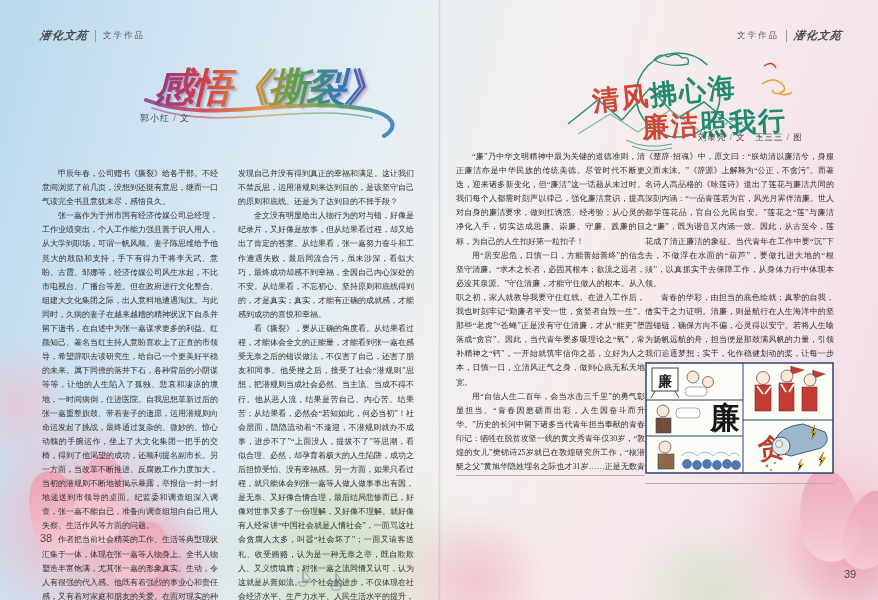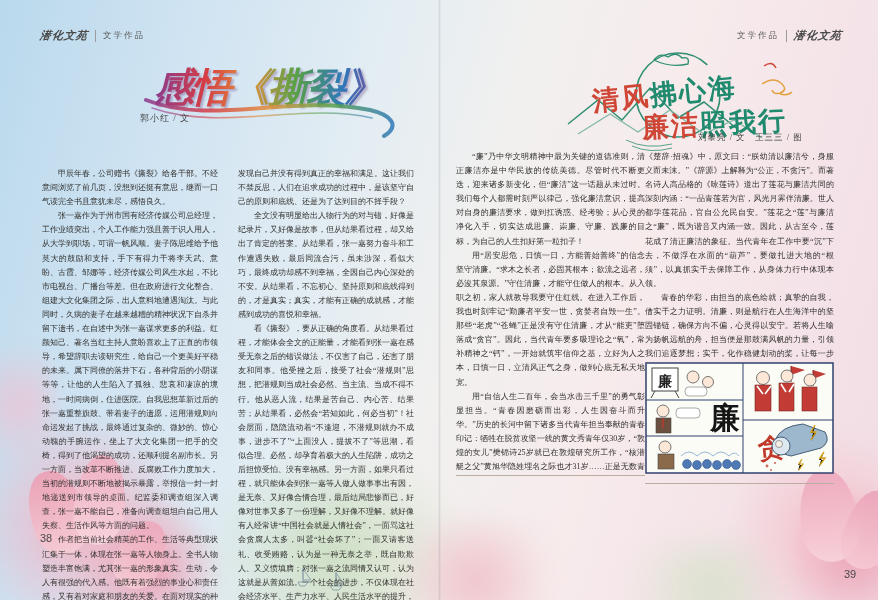--- a/index.html
+++ b/index.html
@@ -116,21 +116,21 @@
     </svg>
     <div class="byline-left">郭小红 / 文</div>
 
     <div class="cols cols-left">
       <div class="col">
           <p class="para">甲辰年春，公司赠书《撕裂》给各干部。不经意间浏览了前几页，没想到还挺有意思，继而一口气读完全书且意犹未尽，感悟良久。</p>
           <p class="para">张一嘉作为于州市国有经济传媒公司总经理，工作业绩突出，个人工作能力强且善于识人用人，从大学到职场，可谓一帆风顺。妻子陈思维给予他莫大的鼓励和支持，手下有得力干将李天武、意盼、古霞、邹娜等，经济传媒公司风生水起，不比市电视台、广播台等差。但在政府进行文化整合、组建大文化集团之际，出人意料地遭遇淘汰。与此同时，久病的妻子在越来越糟的精神状况下自杀并留下遗书，在自述中为张一嘉谋求更多的利益。红颜知己、著名当红主持人意盼喜欢上了正直的市领导，希望辞职去读研究生，给自己一个更美好平稳的未来。属下同僚的落井下石，各种背后的小阴谋等等，让他的人生陷入了孤独、悲哀和凄凉的境地，一时间病倒，住进医院。自我思想革新过后的张一嘉重整旗鼓、带着妻子的遗愿，运用潜规则向命运发起了挑战，最终通过复杂的、微妙的、惊心动魄的手腕运作，坐上了大文化集团一把手的交椅，得到了他渴望的成功，还顺利提名副市长。另一方面，当改革不断推进、反腐败工作力度加大，当初的潜规则不断地被揭示暴露，举报信一封一封地递送到市领导的桌面。纪监委和调查组深入调查，张一嘉不能自已，准备向调查组坦白自己用人失察、生活作风等方面的问题。</p>
           <p class="para">作者把当前社会精英的工作、生活等典型现状汇集于一体，体现在张一嘉等人物身上。全书人物塑造丰富饱满，尤其张一嘉的形象真实、生动，令人有很强的代入感。他既有着强烈的事业心和责任感，又有着对家庭和朋友的关爱。在面对现实的种种压力和挑战时，他不得不放弃自己的原则和底线，运用潜规则来达到目的。这种人性的挣扎和抉择，使得张一嘉的形象更加立体和真实。此外，作者还通过对其他人物的描绘，如张一嘉的妻子、红颜知己、同僚等，呈现了当前社会层面人物鲜明的个性和特点，让人意犹未尽，印象深刻。</p>
         </div>
       <div class="col">
-          <p class="para cont">发现自己并没有得到真正的幸福和满足。这让我们不禁反思，人们在追求成功的过程中，是该坚守自己的原则和底线、还是为了达到目的不择手段？</p>
+          <p class="para cont">发现自己并没有得到真正的幸福和满足。这让我们不禁反思，运用潜规则来达到目的，是该坚守自己的原则和底线、还是为了达到目的不择手段？</p>
           <p class="para">全文没有明显给出人物行为的对与错，好像是纪录片，又好像是故事，但从结果看过程，却又给出了肯定的答案。从结果看，张一嘉努力奋斗和工作遭遇失败，最后同流合污，虽未涉深，看似大巧，最终成功却感不到幸福，全因自己内心深处的不安。从结果看，不忘初心、坚持原则和底线得到的，才是真实；真实，才能有正确的成就感，才能感到成功的喜悦和幸福。</p>
           <p class="para">看《撕裂》，要从正确的角度看。从结果看过程，才能体会全文的正能量，才能看到张一嘉在感受无奈之后的错误做法，不仅害了自己，还害了朋友和同事。他受挫之后，接受了社会“潜规则”思想，把潜规则当成社会必然、当主流、当成不得不行。他从恶人流，结果是苦自己、内心苦、结果苦；从结果看，必然会“若知如此，何必当初”！社会层面，隐隐流动着“不逢迎，不潜规则就办不成事，进步不了”“上面没人，提拔不了”等思潮，看似合理、必然，却孕育着极大的人生陷阱，成功之后担惊受怕、没有幸福感。另一方面，如果只看过程，就只能体会到张一嘉等人做人做事事出有因，是无奈、又好像合情合理，最后结局悲惨而已，好像对世事又多了一份理解，又好像不理解。就好像有人经常讲“中国社会就是人情社会”，一面骂这社会贪腐人太多，叫嚣“社会坏了”；一面又请客送礼、收受贿赂，认为是一种无奈之举，既自欺欺人、又义愤填膺；对张一嘉之流同情又认可，认为这就是从善如流。一个社会的进步，不仅体现在社会经济水平、生产力水平、人民生活水平的提升，还体现在社会文化水平的提升。当然这个文化是“正向”文化，而这又不是一个人、一群人一时一刻能解决的，是需要全社会共同努力并保持持续向好的改变来实现的。改变官场风气，必须从官场人员骨子里改变，就要从制度、体制上改变，从领导者的言行上改变，实现上位者以身作则，从大事到小事、从表面到实质、从人前到人后、从集体利益到个人利益等等全方位的模范引领。所谓上行下效，努力推行“相信正气，相信共同努力会改变风气向好”，“相信请客送礼走捷径不长久、不保险”的观念。</p>
         </div>
     </div>
 
     <div class="pageno pn-left">38</div>
   </div>
 
   <div>
 

